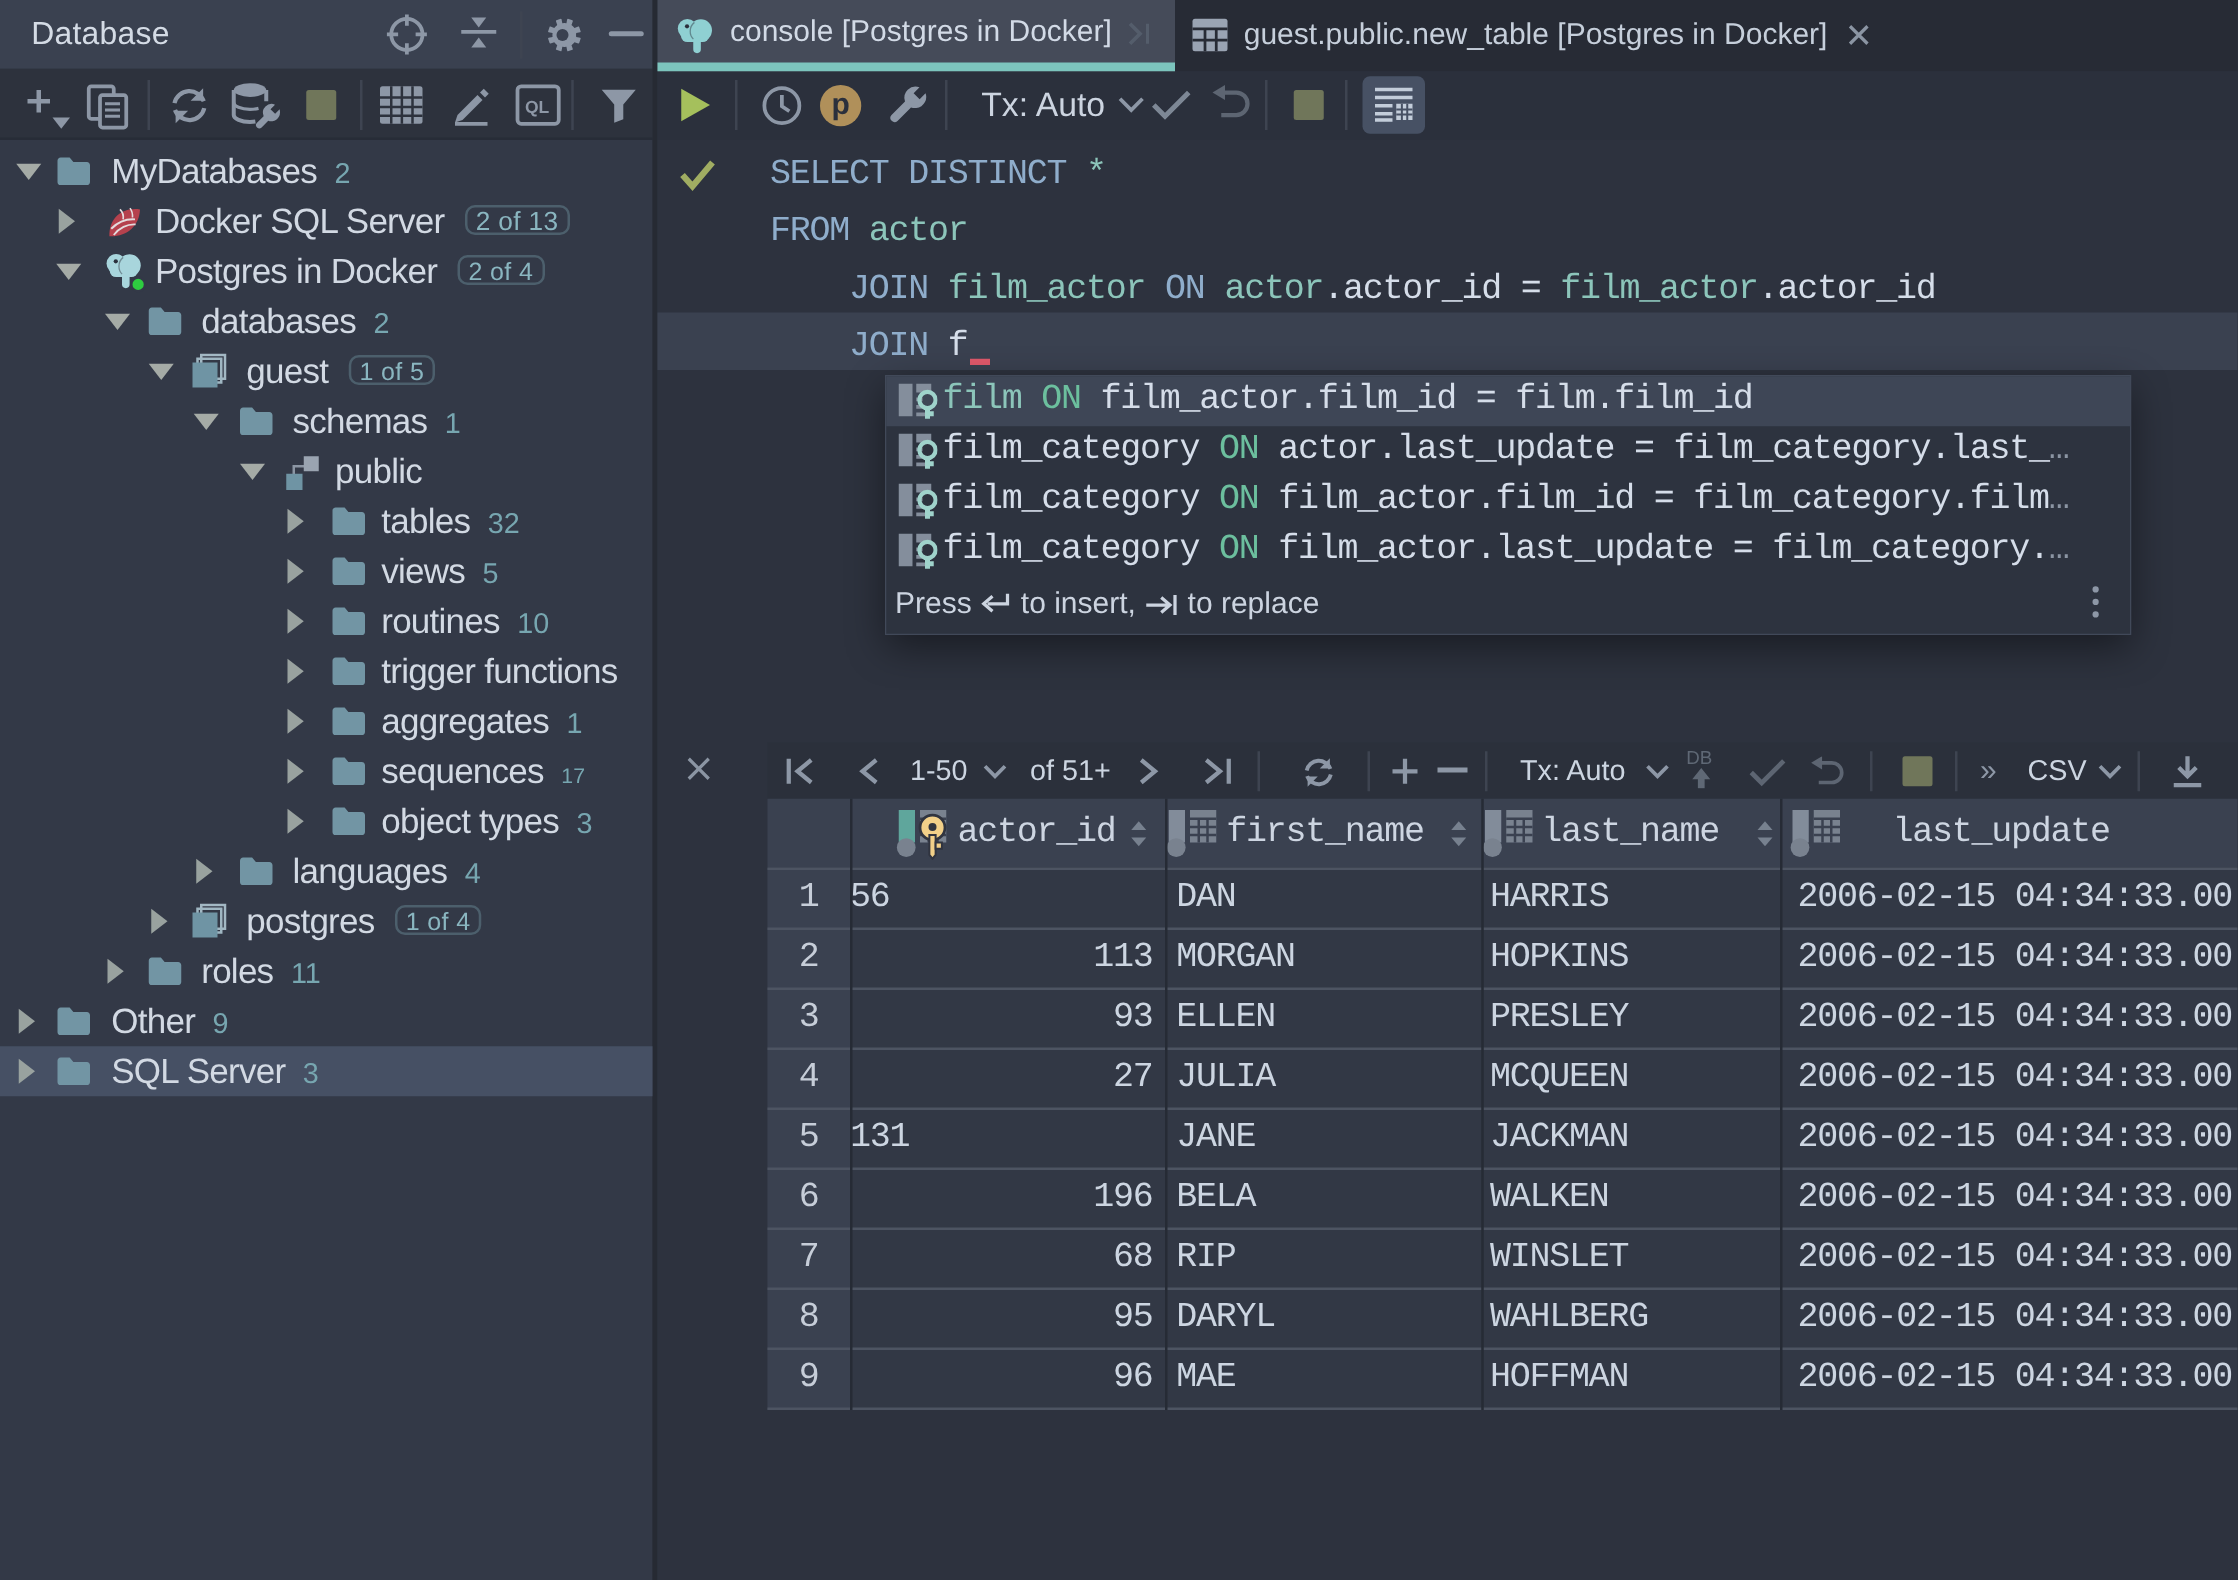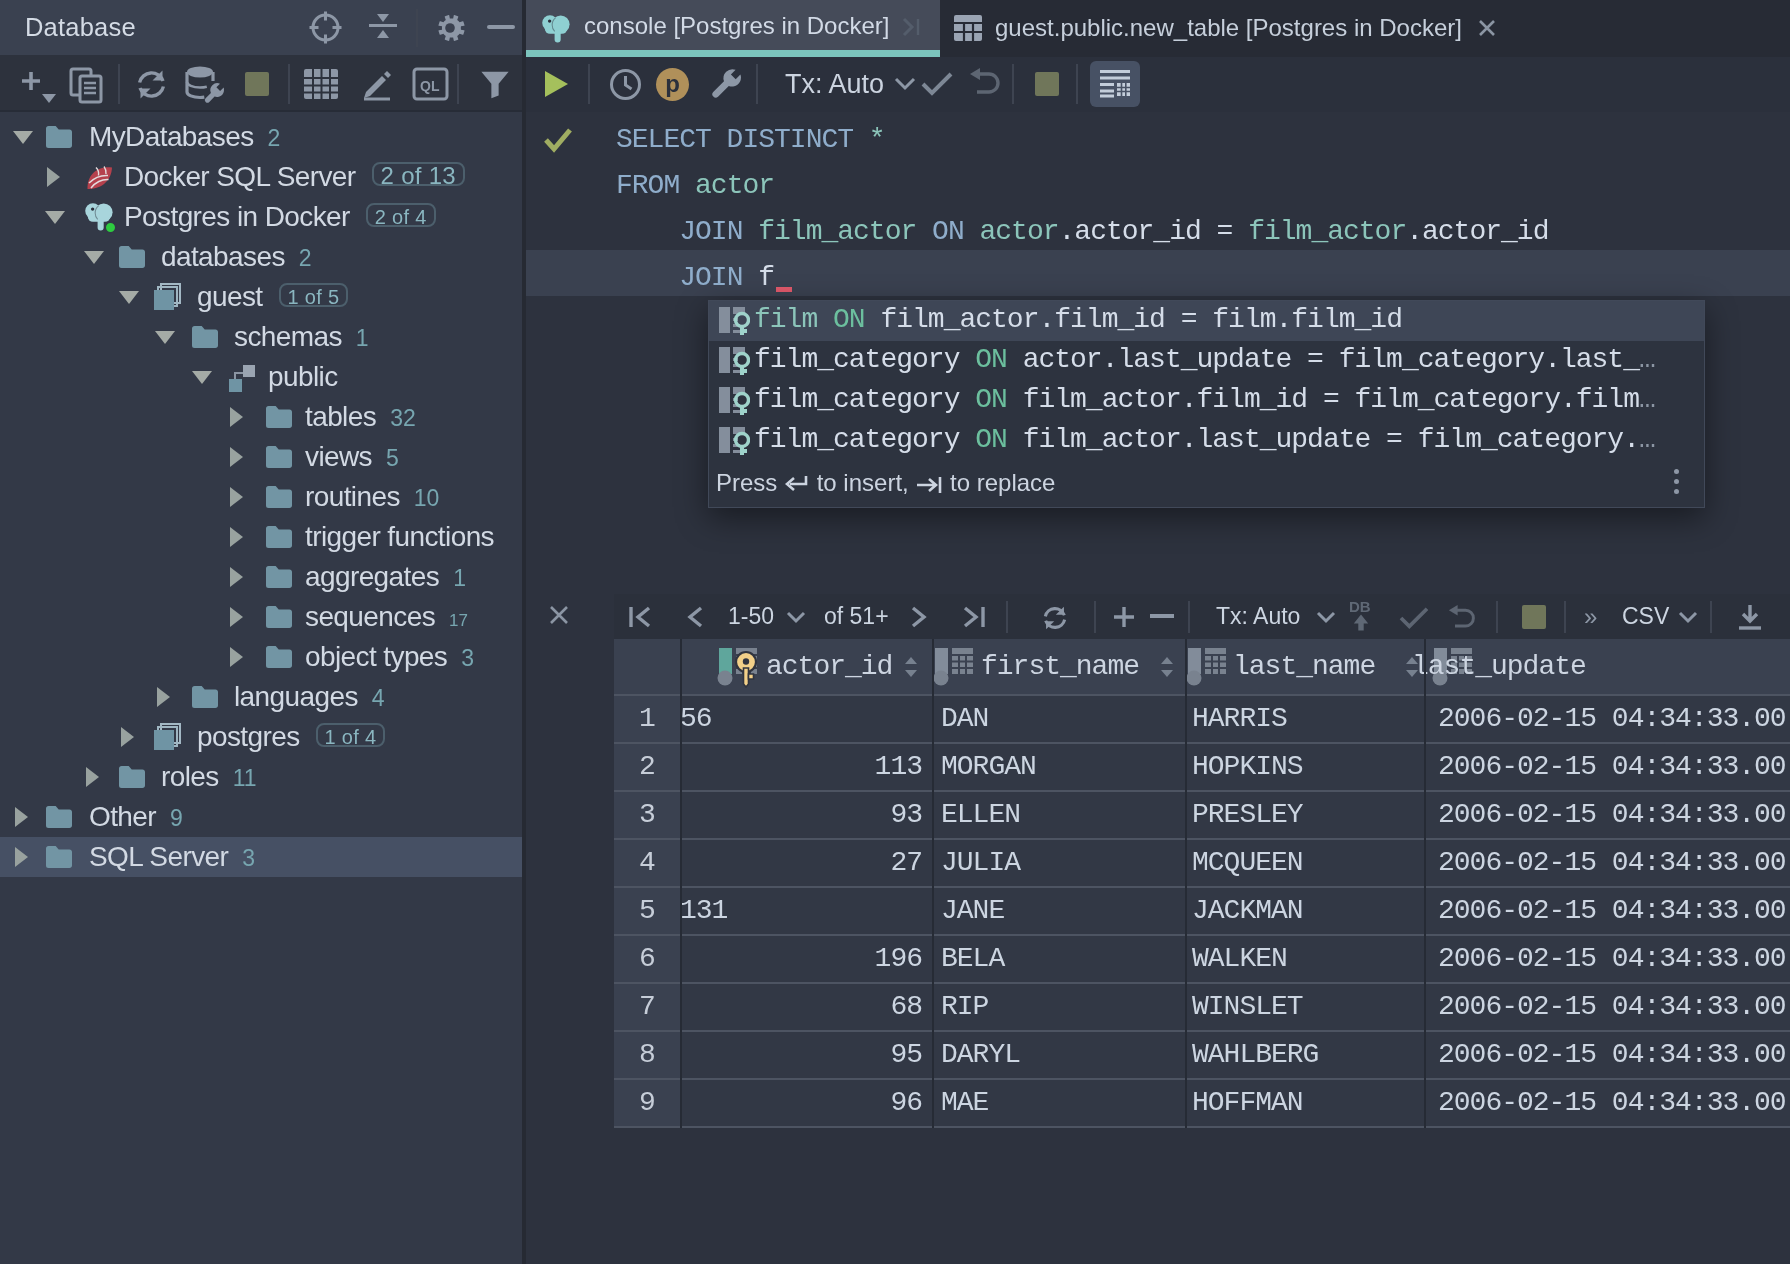--- a/index.html
+++ b/index.html
@@ -82,21 +82,21 @@
 <svg class="abs" style="left:46px;top:166px" width="15" height="22" viewBox="0 0 15 22">
     <path d="M1 1l13 10L1 21z" fill="#99a29f"></path>
   </svg>
 <svg class="abs" style="left:84px;top:161px" width="30" height="32" viewBox="0 0 30 32">
     <path d="M3.5 28C3 15 12 4.5 28 6.5 27.5 19 18 28.5 3.5 28z" fill="#b5414d"></path>
     <path d="M5 22c5-5 12-8 19-7.5" fill="none" stroke="#e3dbdd" stroke-width="1.6"></path>
     <path d="M7 27c4-5.5 11-9 17.5-8.5" fill="none" stroke="#e3dbdd" stroke-width="1.4"></path>
     <path d="M12 6.5c2 2 3 5 2.5 8" fill="none" stroke="#e3dbdd" stroke-width="1.4"></path>
     <path d="M20 5.5c1.5 2 2.2 4.5 2 7.5" fill="none" stroke="#e3dbdd" stroke-width="1.3"></path>
   </svg>
-<div class="tlabel" style="left:124px;top:157px">Docker SQL Server<span style="display:inline-block;vertical-align:2px;height:24px;line-height:24px;border:2px solid #4c5f6c;border-radius:8px;color:#8ab6c0;font-size:24px;padding:0 7px;letter-spacing:0.3px;margin-left:16px">2 of 13</span></div>
+<div class="tlabel" style="left:124px;top:157px">Docker SQL Server<span style="display:inline-block;vertical-align:2px;height:24px;line-height:24px;border:2px solid #4c5f6c;border-radius:8px;color:#8ab6c0;font-size:21px;padding:0 7px;letter-spacing:0.3px;margin-left:16px">2 of 13</span></div>
 <svg class="abs" style="left:44px;top:210px" width="22" height="15" viewBox="0 0 22 15">
     <path d="M1 1h20L11 14z" fill="#a5aba6"></path>
   </svg>
 <svg class="abs" style="left:84px;top:201px" width="30" height="31" viewBox="0 0 32 33">
     <circle cx="9.5" cy="10.5" r="8.2" fill="#a8d5dc"></circle>
     <circle cx="21" cy="12" r="9.5" fill="#a8d5dc"></circle>
     <rect x="4" y="11" width="24" height="11" rx="5.5" fill="#a8d5dc"></rect>
     <path d="M14.5 15.5h6.5v12.7a3.2 3.2 0 0 1-6.5 0z" fill="#a8d5dc"></path>
     <circle cx="9.2" cy="8.6" r="1.8" fill="#2b303c"></circle>
     <path d="M15.5 5.2c-2.2 1.7-3.6 4.5-3.6 7.6 0 2.7 1 5.1 2.7 6.7" fill="none" stroke="#2b303c" stroke-width="1.1" opacity="0.45"></path>
@@ -372,21 +372,21 @@
 <div class="abs" style="left:1094px;top:601px;width:2px;height:32px;background:#3e4451"></div>
 <svg class="abs" style="left:1112px;top:605px" width="24" height="24" viewBox="0 0 24 24">
     <path d="M12 2v20M2 12h20" stroke="#8d97a6" stroke-width="3.4"></path>
   </svg>
 <div class="abs" style="left:1150px;top:614px;width:24px;height:4px;background:#8d97a6"></div>
 <div class="abs" style="left:1188px;top:601px;width:2px;height:32px;background:#3e4451"></div>
 <div class="abs ui" style="left:1216px;top:594px;height:45px;line-height:45px;font-size:23px;color:#ccd5e1">Tx: Auto</div>
 <svg class="abs" style="left:1316px;top:611px" width="20" height="14" viewBox="0 0 20 14">
     <path d="M2 2l8 8 8-8" fill="none" stroke="#8d97a6" stroke-width="3"></path>
   </svg>
-<div class="abs" style="left:1349px;top:598px;width:40px;height:20px;font-size:15px;color:#5f6875;font-weight:bold">DB</div>
+<div class="abs" style="left:1349px;top:598px;width:40px;height:20px;font-size:15px;color:#5f6875;font-weight:normal">DB</div>
 <svg class="abs" style="left:1352px;top:614px" width="18" height="17" viewBox="0 0 20 18">
     <path d="M10 0l8 10h-5v8h-6v-8H2z" fill="#5f6875"></path>
   </svg>
 <svg class="abs" style="left:1398px;top:605px" width="32" height="26" viewBox="0 0 34 28">
     <path d="M3 14l9 9L31 4" fill="none" stroke="#5d6572" stroke-width="4"></path>
   </svg>
 <svg class="abs" style="left:1446px;top:605px" width="32" height="28" viewBox="0 0 34 32">
     <path d="M8 6h13a9 9 0 0 1 0 18H9" fill="none" stroke="#5d6572" stroke-width="3.4"></path>
     <path d="M12 0L2 6l10 6z" fill="#5d6572"></path>
   </svg>
@@ -427,21 +427,21 @@
   </svg>
 <svg class="abs" style="left:1431px;top:646px" width="44" height="42" viewBox="0 0 44 42">
     <rect x="3" y="2" width="13" height="26" fill="#828c9a"></rect>
     <circle cx="9" cy="32" r="7.5" fill="#79828f"></circle>
     <rect x="20" y="2" width="21" height="26" fill="#79828f"></rect>
     <path d="M20 9h21M20 15.5h21M20 22h21M27 9v19M34 9v19" stroke="#3a4150" stroke-width="2"></path>
   </svg>
 <div class="abs mono" style="left:766px;top:639px;height:55px;line-height:55px;color:#cdd5e1">actor_id</div>
 <div class="abs mono" style="left:981px;top:639px;height:55px;line-height:55px;color:#cdd5e1">first_name</div>
 <div class="abs mono" style="left:1233px;top:639px;height:55px;line-height:55px;color:#cdd5e1">last_name</div>
-<div class="abs mono" style="left:1412px;top:639px;height:55px;line-height:55px;color:#cdd5e1">last_update</div>
+<div class="abs mono" style="left:1514px;top:639px;height:55px;line-height:55px;color:#cdd5e1">last_update</div>
 <svg class="abs" style="left:903px;top:656px" width="16" height="22" viewBox="0 0 16 22">
     <path d="M8 1l6 7H2z" fill="#77818f"></path>
     <path d="M8 21l6-7H2z" fill="#77818f"></path>
   </svg>
 <svg class="abs" style="left:1159px;top:656px" width="16" height="22" viewBox="0 0 16 22">
     <path d="M8 1l6 7H2z" fill="#77818f"></path>
     <path d="M8 21l6-7H2z" fill="#77818f"></path>
   </svg>
 <svg class="abs" style="left:1404px;top:656px" width="16" height="22" viewBox="0 0 16 22">
     <path d="M8 1l6 7H2z" fill="#77818f"></path>

